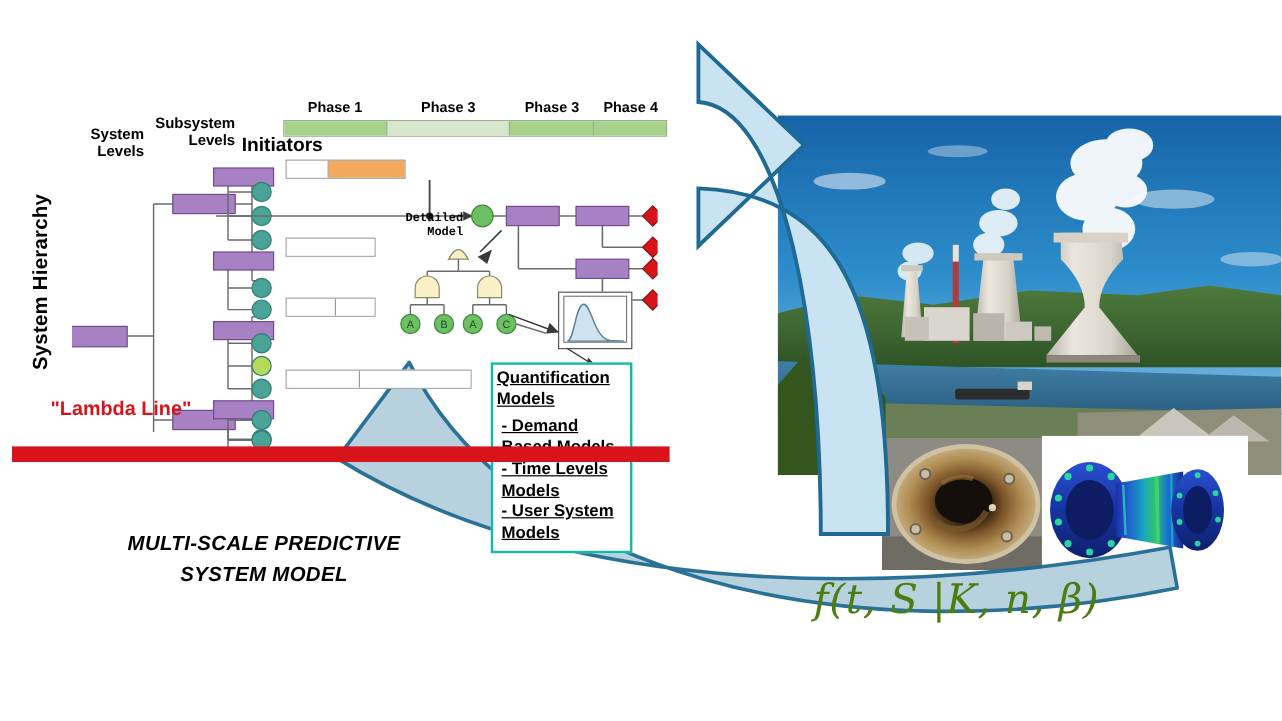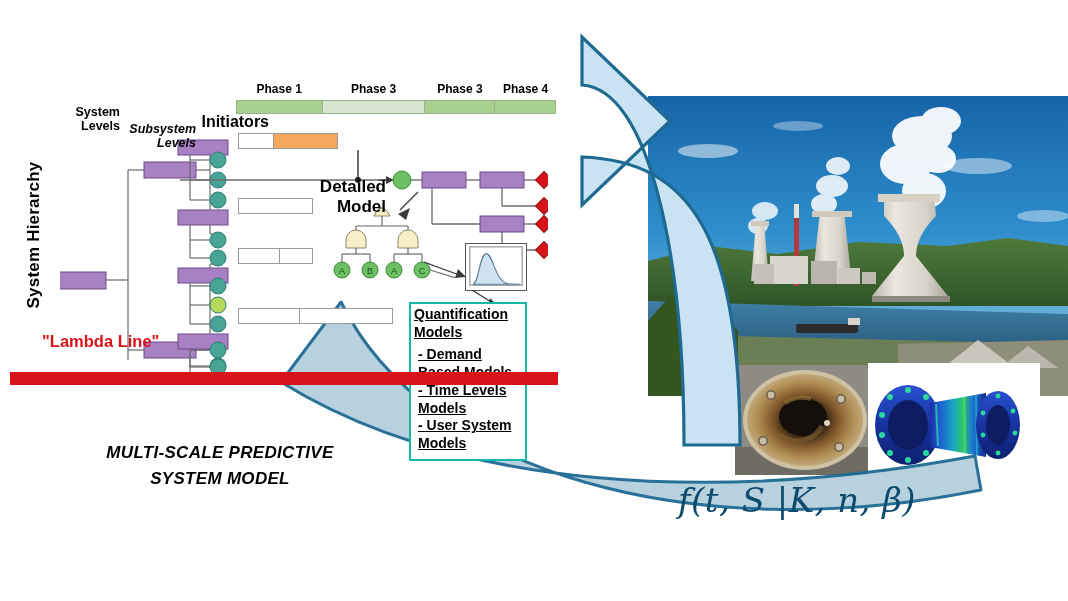--- a/index.html
+++ b/index.html
@@ -12,41 +12,41 @@
 
   
   .lbl{font-weight:bold;text-align:right;line-height:1.15;color:#000;}
 
   #sys-hier-label{
     left:-63px;top:222px;width:200px;height:26px;
     transform:rotate(-90deg);
     font-size:17px;font-weight:bold;text-align:center;letter-spacing:.2px;
   }
   #system-levels-label{left:48px;top:105px;width:72px;font-size:12.5px;}
-  #subsystem-levels-label{left:112px;top:122px;width:84px;font-size:12.5px;font-style:italic;}
+  #subsystem-levels-label{left:112px;top:96px;width:84px;font-size:12.5px;}
   #initiators-label{left:193px;top:113px;width:76px;font-size:16px;}
-  #detailed-model-label{left:312px;top:177px;width:74px;font-size:17px;}
+  #detailed-model-label{left:312px;top:177px;width:74px;font-size:10px;font-family:Liberation Mono, monospace;}
 
   #lambda-line-label{
     left:42px;top:332px;font-size:16.5px;font-weight:bold;color:#d8131a;
     font-family:"Liberation Sans",sans-serif;
   }
   #lambda-line{
     left:10px;top:372px;width:548px;height:13px;background:#d8131a;
   }
 
   #main-caption{
     left:30px;top:440px;width:380px;text-align:center;
     font-size:17px;font-style:italic;font-weight:bold;line-height:1.5;
     letter-spacing:.3px;
   }
   #formula{
     left:678px;top:480px;width:300px;text-align:left;
     font-family:"DejaVu Serif",serif;font-style:italic;font-size:34px;
-    letter-spacing:.5px;color:#0c4a6e;
+    letter-spacing:.5px;color:#4d7c0f;
   }
 
   
   #phase-head{left:236px;top:82px;width:320px;height:34px;}
   .phase-names{display:flex;width:100%;height:16px;}
   .phase-names span{font-size:12px;font-weight:bold;text-align:center;}
   .phase-bar{display:flex;width:100%;height:14px;border:1px solid #9ab38b;
              box-sizing:border-box;margin-top:2px;}
   .phase-seg{height:100%;border-right:1px solid #9ab38b;box-sizing:border-box;}
   .phase-seg:last-child{border-right:none;}

